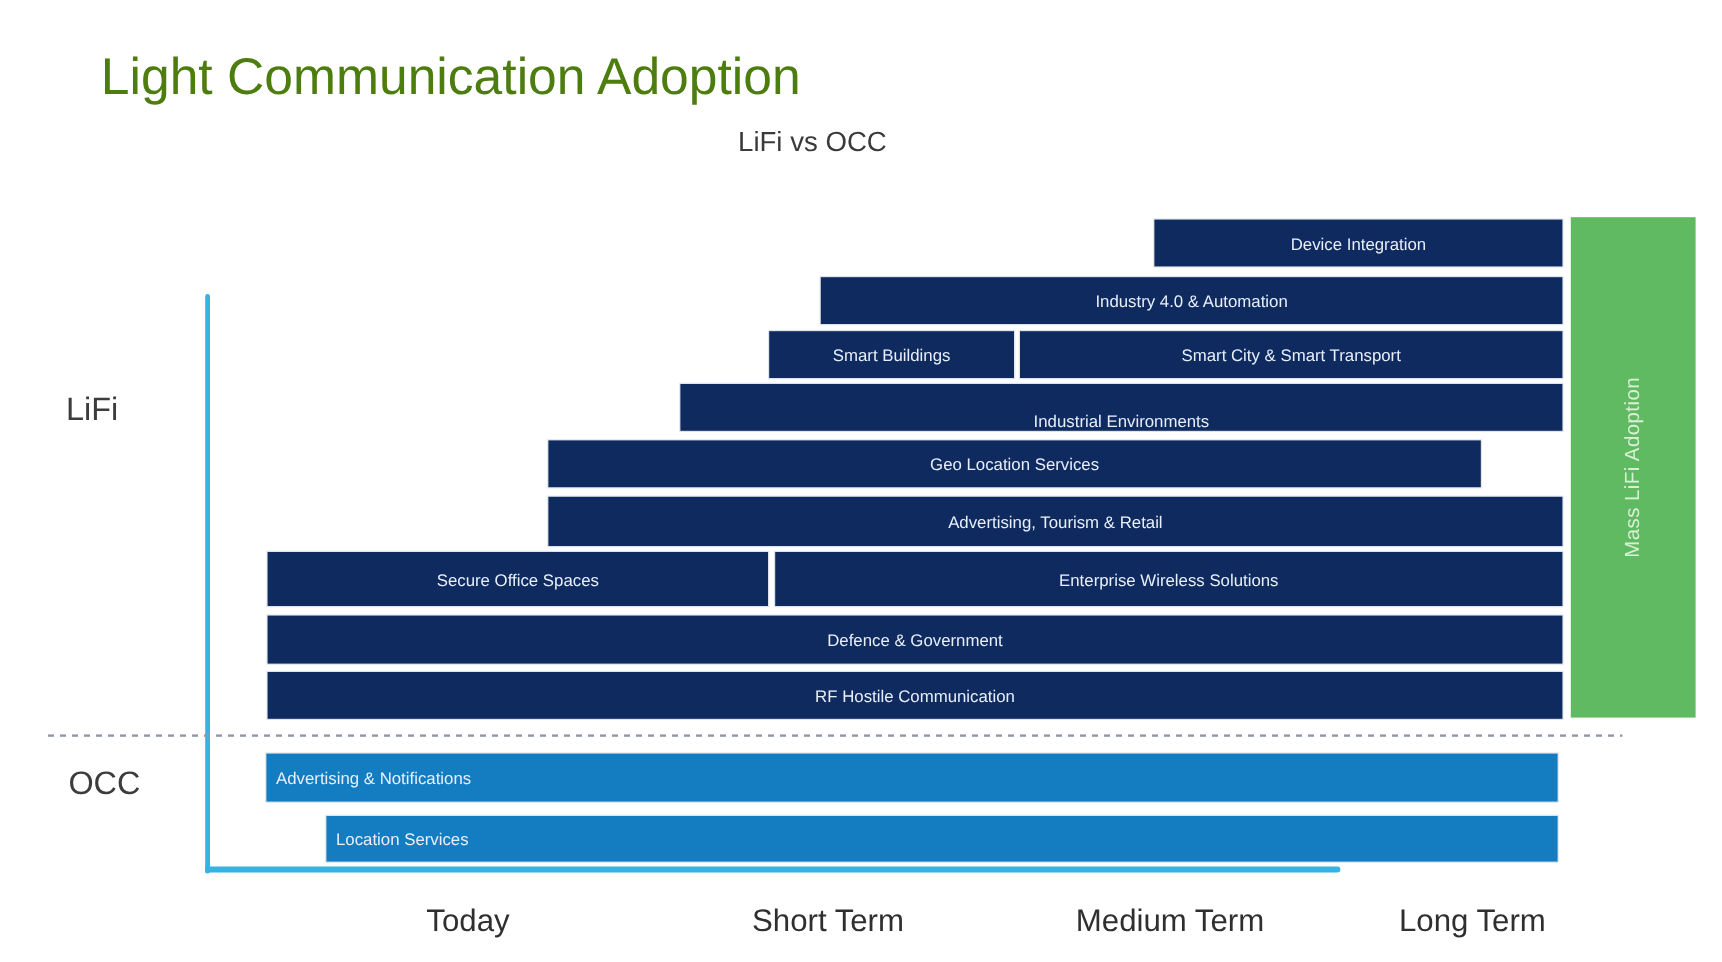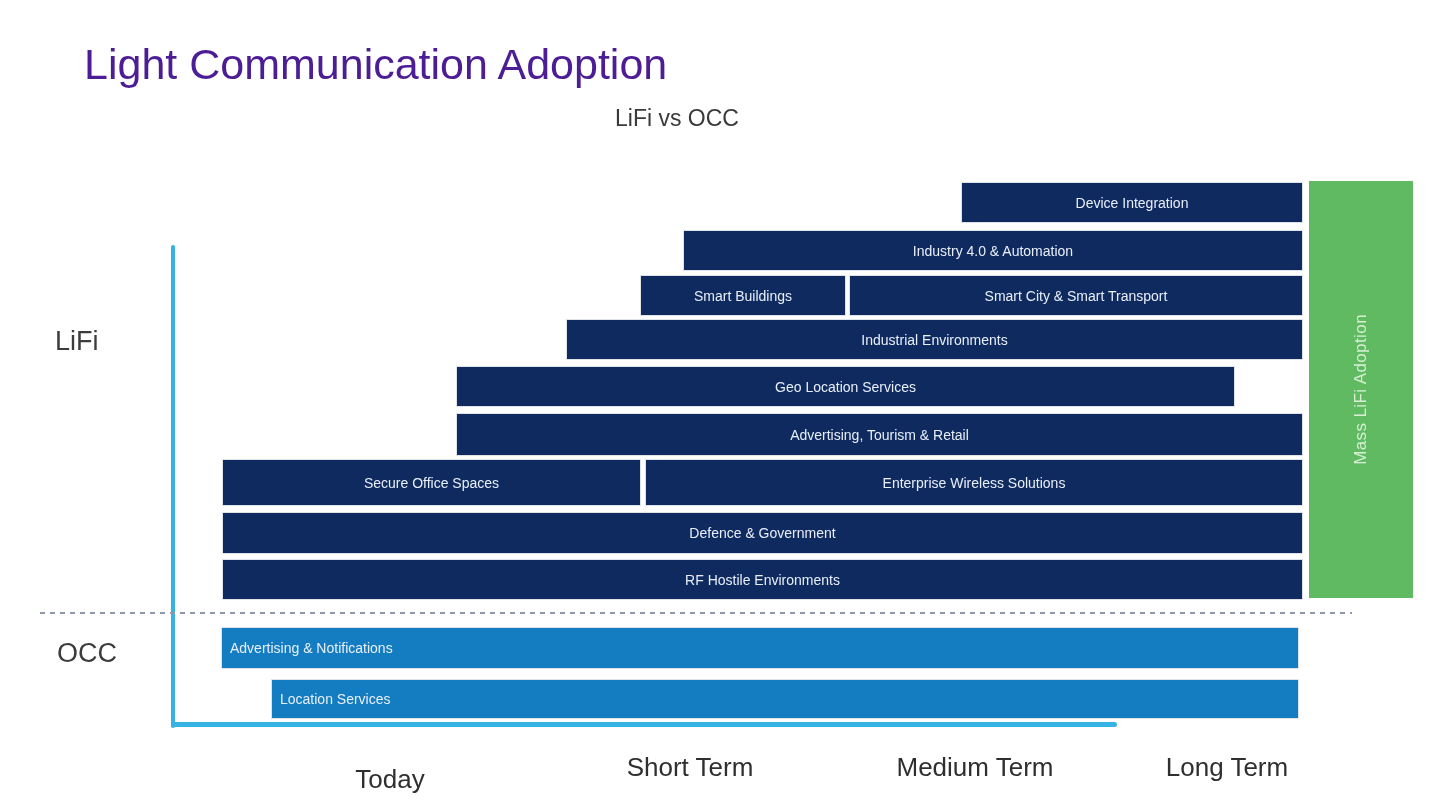--- a/index.html
+++ b/index.html
@@ -2,21 +2,21 @@
 <html><head>
 <meta charset="utf-8">
 <style>
   html,body{margin:0;padding:0;background:#fff;}
   .stage{
     position:relative;width:1435px;height:802px;background:#ffffff;
     font-family:"Liberation Sans", sans-serif;overflow:hidden;
   }
   .title{
     position:absolute;left:84px;top:40px;margin:0;
-    font-size:43px;font-weight:400;color:#4c1d95;letter-spacing:0px;white-space:nowrap;
+    font-size:43px;font-weight:400;color:#4d7c0f;letter-spacing:0px;white-space:nowrap;
   }
   .subtitle{
     position:absolute;left:677px;top:105px;transform:translateX(-50%);
     font-size:23px;color:#3a3a3a;white-space:nowrap;
   }
   .logo{position:absolute;left:1294px;top:28px;width:118px;height:110px;}
   .ylabel{position:absolute;color:#3c3c3c;font-size:27px;white-space:nowrap;}
   .lifi-label{left:55px;top:326px;}
   .occ-label{left:57px;top:638px;}
   .vaxis{position:absolute;left:171px;top:245px;width:4px;height:483px;background:#36B3E2;border-radius:2px;}
@@ -37,21 +37,21 @@
     display:flex;align-items:center;justify-content:center;
   }
   .greenbar span{
     writing-mode:vertical-rl;transform:rotate(180deg);
     color:#D8EFD4;font-size:17px;letter-spacing:.4px;white-space:nowrap;
   }
   .xlabel{
     position:absolute;top:752px;transform:translateX(-50%);
     font-size:26px;color:#2f2f2f;white-space:nowrap;
   }
-  .x0{left:390px;margin-top:12px;} .x1{left:690px;} .x2{left:975px;} .x3{left:1227px;}
+  .x0{left:390px;} .x1{left:690px;} .x2{left:975px;} .x3{left:1227px;}
 </style>
 </head>
 <body>
 
 <div class="stage">
 
   <h1 class="title">Light Communication Adoption</h1>
 
   <div class="subtitle">LiFi vs OCC</div>
 
@@ -69,40 +69,40 @@
       </div>
       <div class="bar lifi" style="left: 684px; top: 231px; width: 618px; height: 39px;">
         <span>Industry 4.0 &amp; Automation</span>
       </div>
       <div class="bar lifi" style="left: 641px; top: 276px; width: 204px; height: 39px;">
         <span>Smart Buildings</span>
       </div>
       <div class="bar lifi" style="left: 850px; top: 276px; width: 452px; height: 39px;">
         <span>Smart City &amp; Smart Transport</span>
       </div>
-      <div class="bar lifi" style="left: 567px; top: 320px; width: 735px; height: 39px;">
+      <div class="bar lifi" style="left: 567px; top: 320px; width: 735px; height: 39px; align-items: flex-end;">
         <span>Industrial Environments</span>
       </div>
       <div class="bar lifi" style="left: 457px; top: 367px; width: 777px; height: 39px;">
         <span>Geo Location Services</span>
       </div>
       <div class="bar lifi" style="left: 457px; top: 414px; width: 845px; height: 41px;">
         <span>Advertising, Tourism &amp; Retail</span>
       </div>
       <div class="bar lifi" style="left: 223px; top: 460px; width: 417px; height: 45px;">
         <span>Secure Office Spaces</span>
       </div>
       <div class="bar lifi" style="left: 646px; top: 460px; width: 656px; height: 45px;">
         <span>Enterprise Wireless Solutions</span>
       </div>
       <div class="bar lifi" style="left: 223px; top: 513px; width: 1079px; height: 40px;">
         <span>Defence &amp; Government</span>
       </div>
       <div class="bar lifi" style="left: 223px; top: 560px; width: 1079px; height: 39px;">
-        <span>RF Hostile Environments</span>
+        <span>RF Hostile Communication</span>
       </div>
       <div class="bar occ" style="left: 222px; top: 628px; width: 1076px; height: 40px;">
         <span>Advertising &amp; Notifications</span>
       </div>
       <div class="bar occ" style="left: 272px; top: 680px; width: 1026px; height: 38px;">
         <span>Location Services</span>
       </div>
     </div>
 
   <div class="greenbar">

